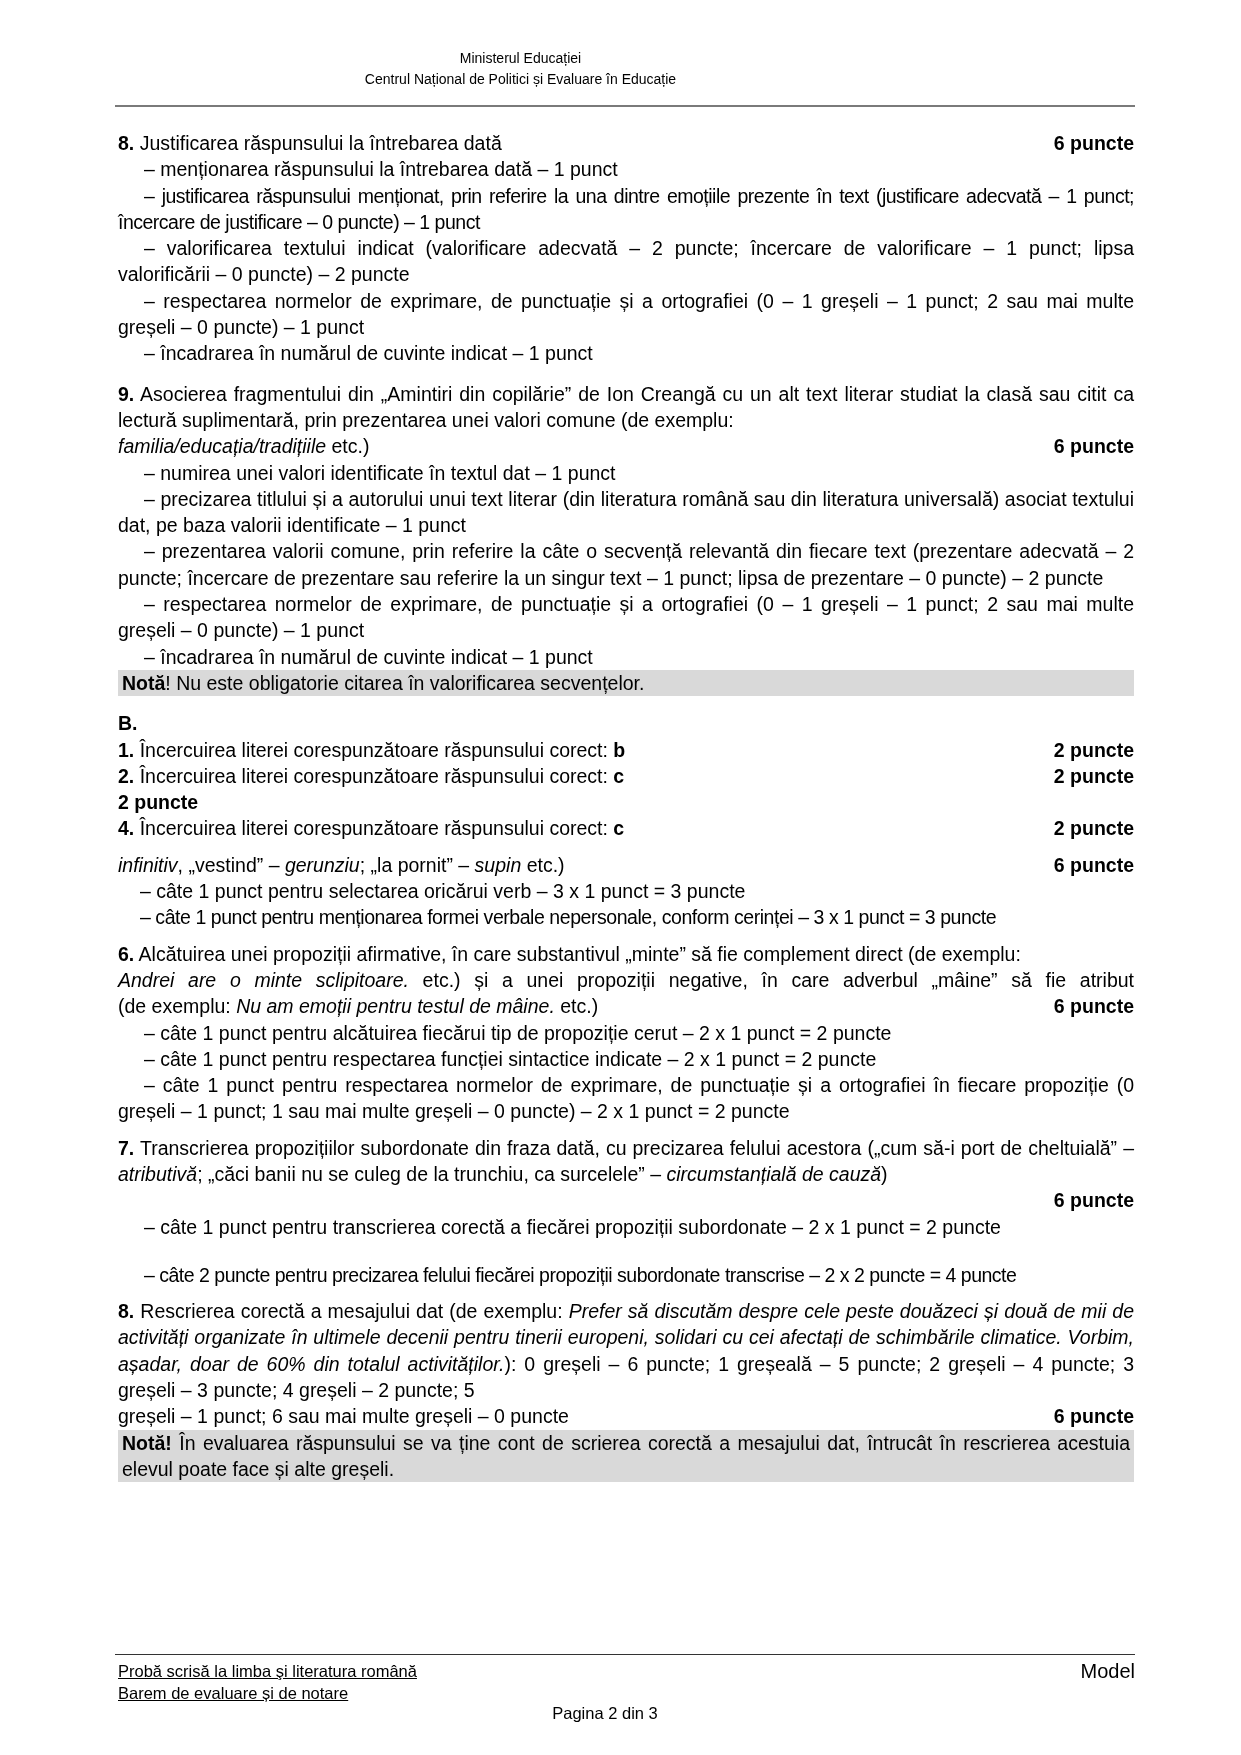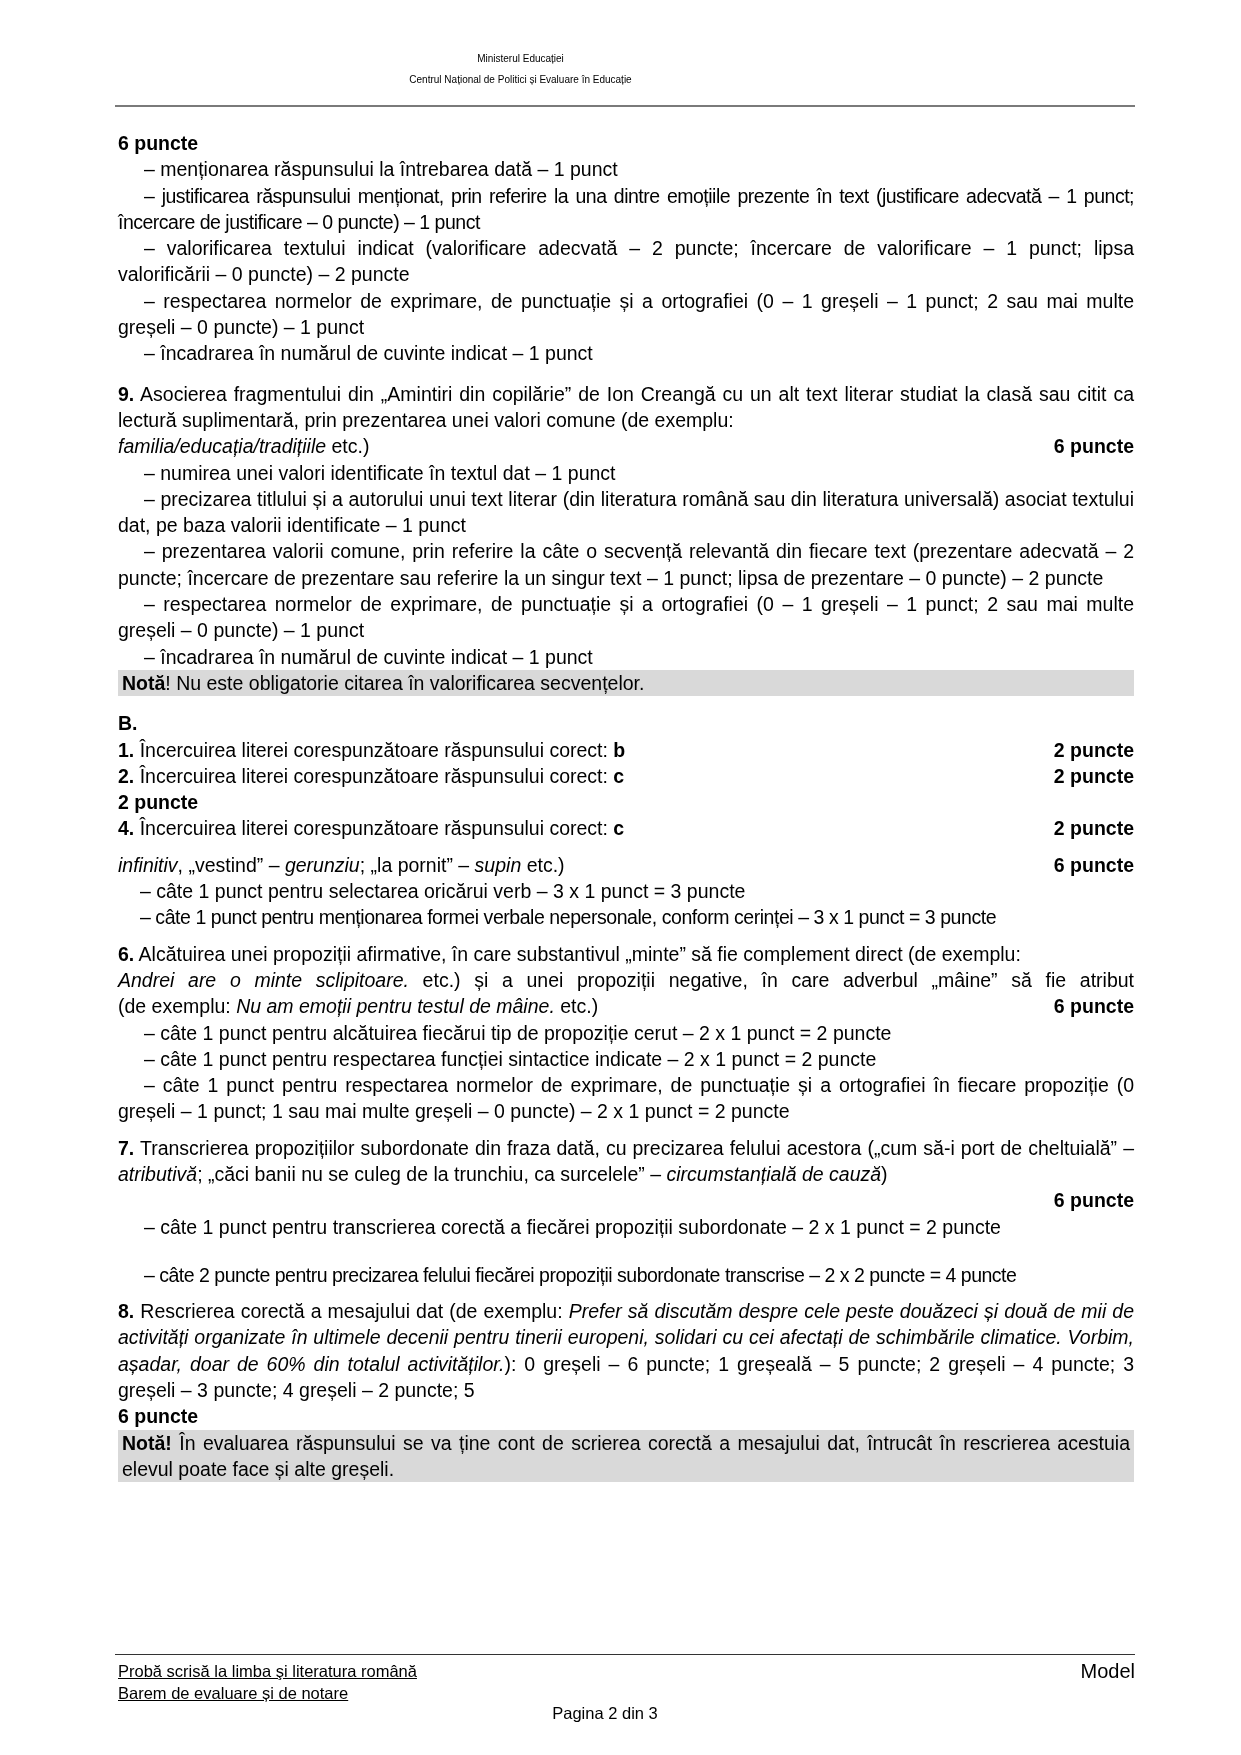--- a/index.html
+++ b/index.html
@@ -1,19 +1,19 @@
 <!DOCTYPE html>
 <html><head>
 <meta charset="utf-8">
 <style>
   html, body { margin: 0; padding: 0; background: #ffffff; }
   body { width: 1241px; height: 1755px; position: relative; overflow: hidden;
          font-family: "Liberation Sans", sans-serif; color: #000; }
   .header { position: absolute; top: 48px; left: 0; width: 1041px; text-align: center;
-            font-size: 10px; line-height: 21px; }
+            font-size: 14px; line-height: 21px; }
   .header-rule { position: absolute; top: 105px; left: 115px; width: 1020px; height: 2px; background: #7a7a7a; }
   .content { position: absolute; top: 130px; left: 118px; width: 1016px;
              font-size: 19.5px; line-height: 26.3px; }
   .content p { margin: 0; }
   .line { display: flex; justify-content: space-between; }
   .ind { padding-left: 26px; }
   .just { text-align: justify; text-align-last: justify; }
   .just-n { text-align: justify; }
   .pts { font-weight: bold; white-space: nowrap; }
   .num { font-weight: bold; }
@@ -33,20 +33,21 @@
 <div class="header">
   <div>Ministerul Educației</div>
   <div>Centrul Național de Politici și Evaluare în Educație</div>
 </div>
 <div class="header-rule"></div>
 
 <div class="content">
 
   <section>
     <div class="line">
+      <span><span class="num">8.</span><span> Justificarea răspunsului la întrebarea dată</span></span>
       <span class="pts">6 puncte</span>
     </div>
     <p class="ind">– menționarea răspunsului la întrebarea dată – 1 punct</p>
     <p class="ind just-n" style="letter-spacing:-0.5px; text-indent:26px; padding-left:0;">– justificarea răspunsului menționat, prin referire la una dintre emoțiile prezente în text (justificare adecvată – 1 punct; încercare de justificare – 0 puncte) – 1 punct</p>
     <p class="just-n" style="text-indent:26px;">– valorificarea textului indicat (valorificare adecvată – 2 puncte; încercare de valorificare – 1 punct; lipsa valorificării – 0 puncte) – 2 puncte</p>
     <p class="just-n" style="text-indent:26px;">– respectarea normelor de exprimare, de punctuație și a ortografiei (0 – 1 greșeli – 1 punct; 2 sau mai multe greșeli – 0 puncte) – 1 punct</p>
     <p class="ind">– încadrarea în numărul de cuvinte indicat – 1 punct</p>
   </section>
 
   <div class="gap"></div>
@@ -117,20 +118,21 @@
       <div style="text-align:right;"><span class="pts">6 puncte</span></div>
       <p class="ind">– câte 1 punct pentru transcrierea corectă a fiecărei propoziții subordonate – 2 x 1 punct = 2 puncte</p>
       <p class="ind" style="letter-spacing:-0.5px;margin-top:22px;">– câte 2 puncte pentru precizarea felului fiecărei propoziții subordonate transcrise – 2 x 2 puncte = 4 puncte</p>
     </div>
 
     <div class="gap-s"></div>
 
     <div>
       <p class="just-n"><span class="num">8.</span><span> Rescrierea corectă a mesajului dat (de exemplu: </span><i>Prefer să discutăm despre cele peste douăzeci și două de mii de activități organizate în ultimele decenii pentru tinerii europeni, solidari cu cei afectați de schimbările climatice. Vorbim, așadar, doar de 60% din totalul activităților.</i><span>): 0 greșeli – 6 puncte; 1 greșeală – 5 puncte; 2 greșeli – 4 puncte; 3 greșeli – 3 puncte; 4 greșeli – 2 puncte; 5</span></p>
       <div class="line">
+        <span>greșeli – 1 punct; 6 sau mai multe greșeli – 0 puncte</span>
         <span class="pts">6 puncte</span>
       </div>
       <p class="note just-n"><b>Notă!</b><span> În evaluarea răspunsului se va ține cont de scrierea corectă a mesajului dat, întrucât în rescrierea acestuia elevul poate face și alte greșeli.</span></p>
     </div>
   </section>
 </div>
 
 <div class="footer-rule"></div>
 <div class="footer-left">
   <div>Probă scrisă la limba şi literatura română</div>

